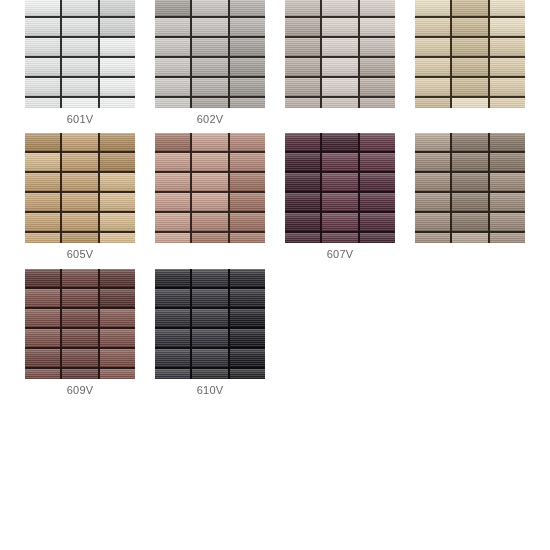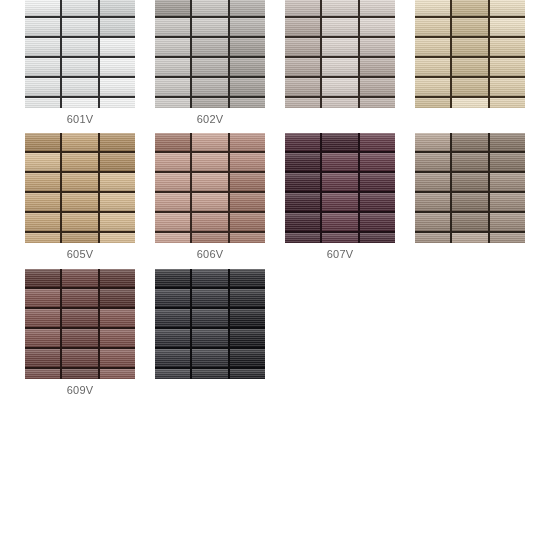--- a/index.html
+++ b/index.html
@@ -240,21 +240,20 @@
           <div class="brick" style="background: rgb(196, 156, 142);"></div>
           <div class="brick" style="background: rgb(157, 114, 100);"></div>
           <div class="brick" style="background: rgb(196, 156, 142);"></div>
           <div class="brick" style="background: rgb(178, 135, 122);"></div>
           <div class="brick" style="background: rgb(157, 114, 100);"></div>
           <div class="brick" style="background: rgb(196, 156, 142);"></div>
           <div class="brick" style="background: rgb(157, 114, 100);"></div>
           <div class="brick" style="background: rgb(157, 114, 100);"></div>
         </div>
       </div>
-      <div class="swatch-label">606V</div>
     </div>
     <div class="swatch-cell" style="left: 285px; top: 133px;">
       <div class="swatch-tile" style="height: 110px; background: rgb(30, 16, 22);">
         <div class="brick-grid" style="height: 110px;">
           <div class="brick" style="background: rgb(78, 43, 56);"></div>
           <div class="brick" style="background: rgb(61, 33, 44);"></div>
           <div class="brick" style="background: rgb(94, 54, 67);"></div>
           <div class="brick" style="background: rgb(61, 33, 44);"></div>
           <div class="brick" style="background: rgb(94, 54, 67);"></div>
           <div class="brick" style="background: rgb(94, 54, 67);"></div>
@@ -339,14 +338,15 @@
           <div class="brick" style="background: rgb(48, 48, 54);"></div>
           <div class="brick" style="background: rgb(26, 26, 30);"></div>
           <div class="brick" style="background: rgb(48, 48, 54);"></div>
           <div class="brick" style="background: rgb(48, 48, 54);"></div>
           <div class="brick" style="background: rgb(26, 26, 30);"></div>
           <div class="brick" style="background: rgb(48, 48, 54);"></div>
           <div class="brick" style="background: rgb(38, 38, 42);"></div>
           <div class="brick" style="background: rgb(26, 26, 30);"></div>
         </div>
       </div>
+      <div class="swatch-label">610V</div>
     </div>
   </div>
 
 </body></html>

